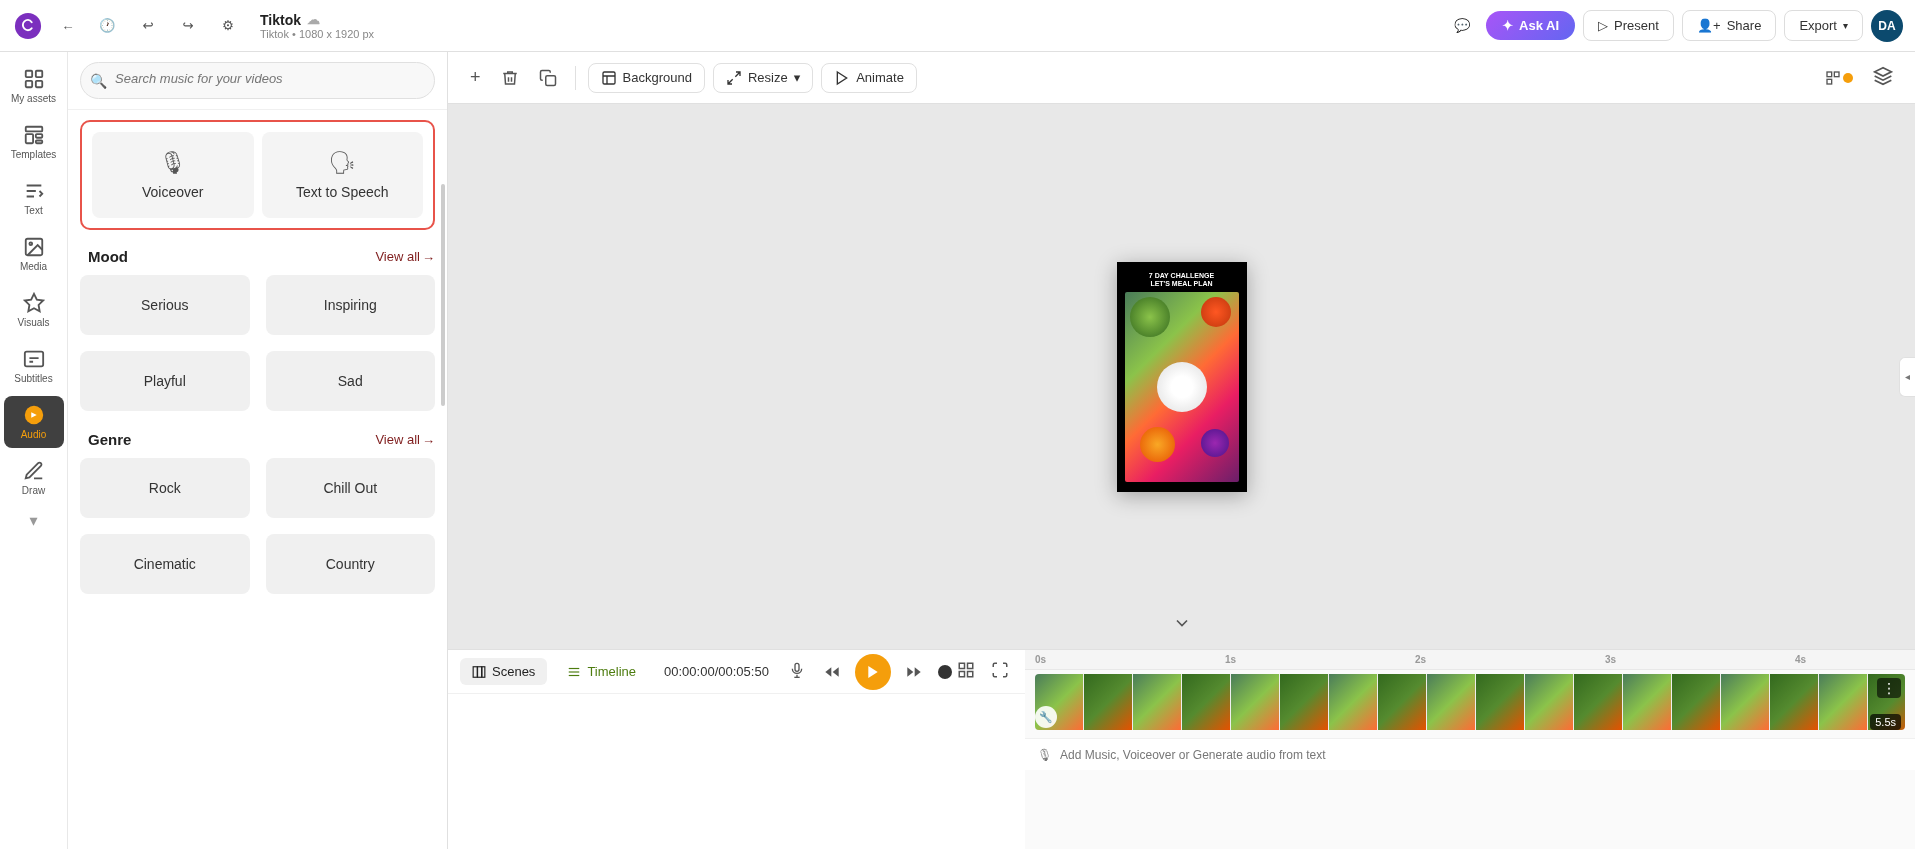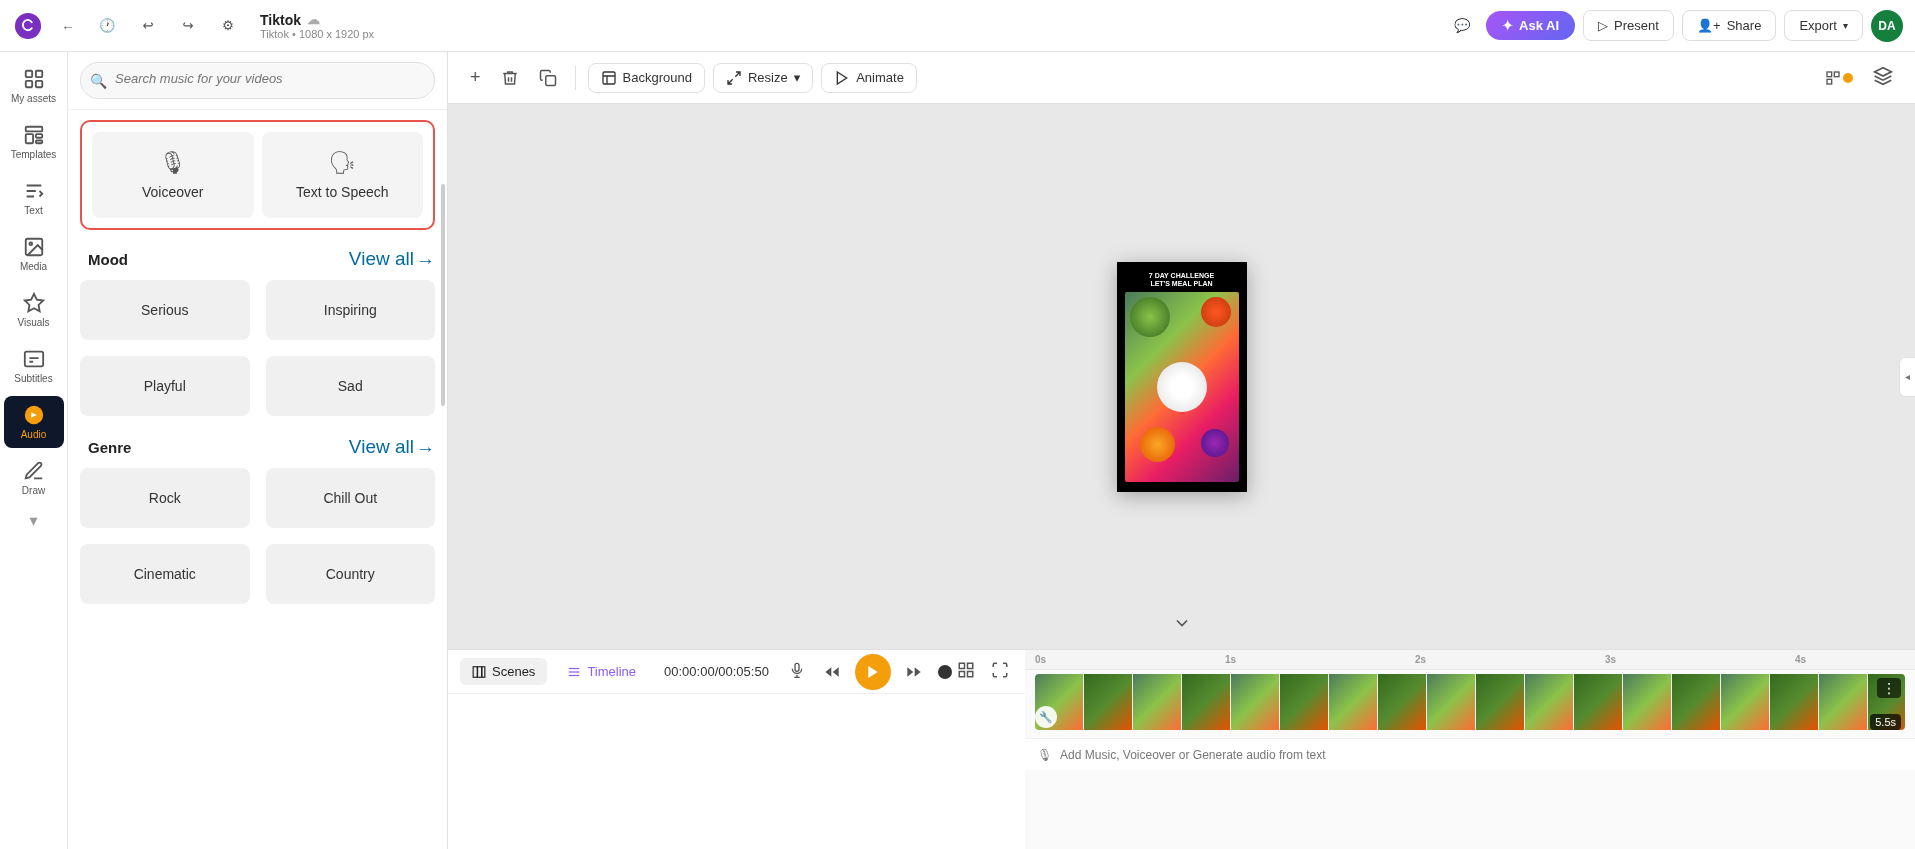--- a/index.html
+++ b/index.html
@@ -56,21 +56,21 @@
       border: 1px solid #ddd;
       background: #fff;
       border-radius: 8px;
       padding: 7px 14px;
       font-size: 13px;
       font-weight: 500;
       cursor: pointer;
       display: flex; align-items: center; gap: 6px;
       color: #333;
     }
-    .avatar { width: 32px; height: 32px; border-radius: 50%; background: #15803d; display: flex; align-items: center; justify-content: center; color: #fff; font-size: 12px; font-weight: 700; }
+    .avatar { width: 32px; height: 32px; border-radius: 50%; background: #0c4a6e; display: flex; align-items: center; justify-content: center; color: #fff; font-size: 12px; font-weight: 700; }
     .layers-btn { background: none; border: none; cursor: pointer; color: #555; padding: 6px; border-radius: 6px; }
 
     
     .main-layout {
       display: flex;
       flex: 1;
       overflow: hidden;
     }
 
     
@@ -89,21 +89,21 @@
       display: flex;
       flex-direction: column;
       align-items: center;
       gap: 3px;
       padding: 8px 4px;
       width: 60px;
       border-radius: 8px;
       cursor: pointer;
       color: #555;
     }
-    .icon-sidebar-item.active { background: #0f172a; color: #f59e0b; }
+    .icon-sidebar-item.active { background: #404040; color: #f59e0b; }
     .icon-sidebar-item .icon-label { font-size: 10px; text-align: center; color: #555; }
     .icon-sidebar-item.active .icon-label { color: #f59e0b; }
     .icon-sidebar-scroll { width: 24px; height: 24px; display: flex; align-items: center; justify-content: center; color: #999; cursor: pointer; }
 
     
     .panel {
       width: 380px;
       background: #fff;
       border-right: 1px solid #e0e0e0;
       display: flex;
@@ -159,21 +159,21 @@
 
     
     .section-header {
       display: flex;
       align-items: center;
       justify-content: space-between;
       margin-bottom: 10px;
       margin-left: 8px;
     }
     .section-title { font-size: 15px; font-weight: 700; color: #222; }
-    .view-all-link { font-size: 19px; color: #0369a1; cursor: pointer; display: flex; align-items: center; gap: 2px; }
+    .view-all-link { font-size: 13px; color: #7f1d1d; cursor: pointer; display: flex; align-items: center; gap: 2px; }
     .mood-grid {
       display: grid;
       grid-template-columns: 1fr 1fr;
       gap: 16px;
       margin-bottom: 20px;
     }
     .mood-card {
       background: #f0f0f0;
       border-radius: 8px;
       padding: 22px 12px;
@@ -306,21 +306,21 @@
       padding: 0 12px;
       gap: 8px;
       border-bottom: 1px solid #f0f0f0;
     }
     .tab-btn {
       background: none;
       border: none;
       padding: 6px 12px;
       font-size: 13px;
       font-weight: 500;
-      color: #8b5cf6;
+      color: #4d7c0f;
       cursor: pointer;
       border-radius: 6px;
       display: flex; align-items: center; gap: 6px;
     }
     .tab-btn.active { background: #f0f0f0; color: #222; }
     .timecode { font-size: 13px; font-weight: 500; color: #333; margin: 0 8px; }
     .tl-spacer { flex: 1; }
     .playback-btn {
       background: none; border: none; cursor: pointer; color: #555;
       width: 30px; height: 30px; display: flex; align-items: center; justify-content: center;

